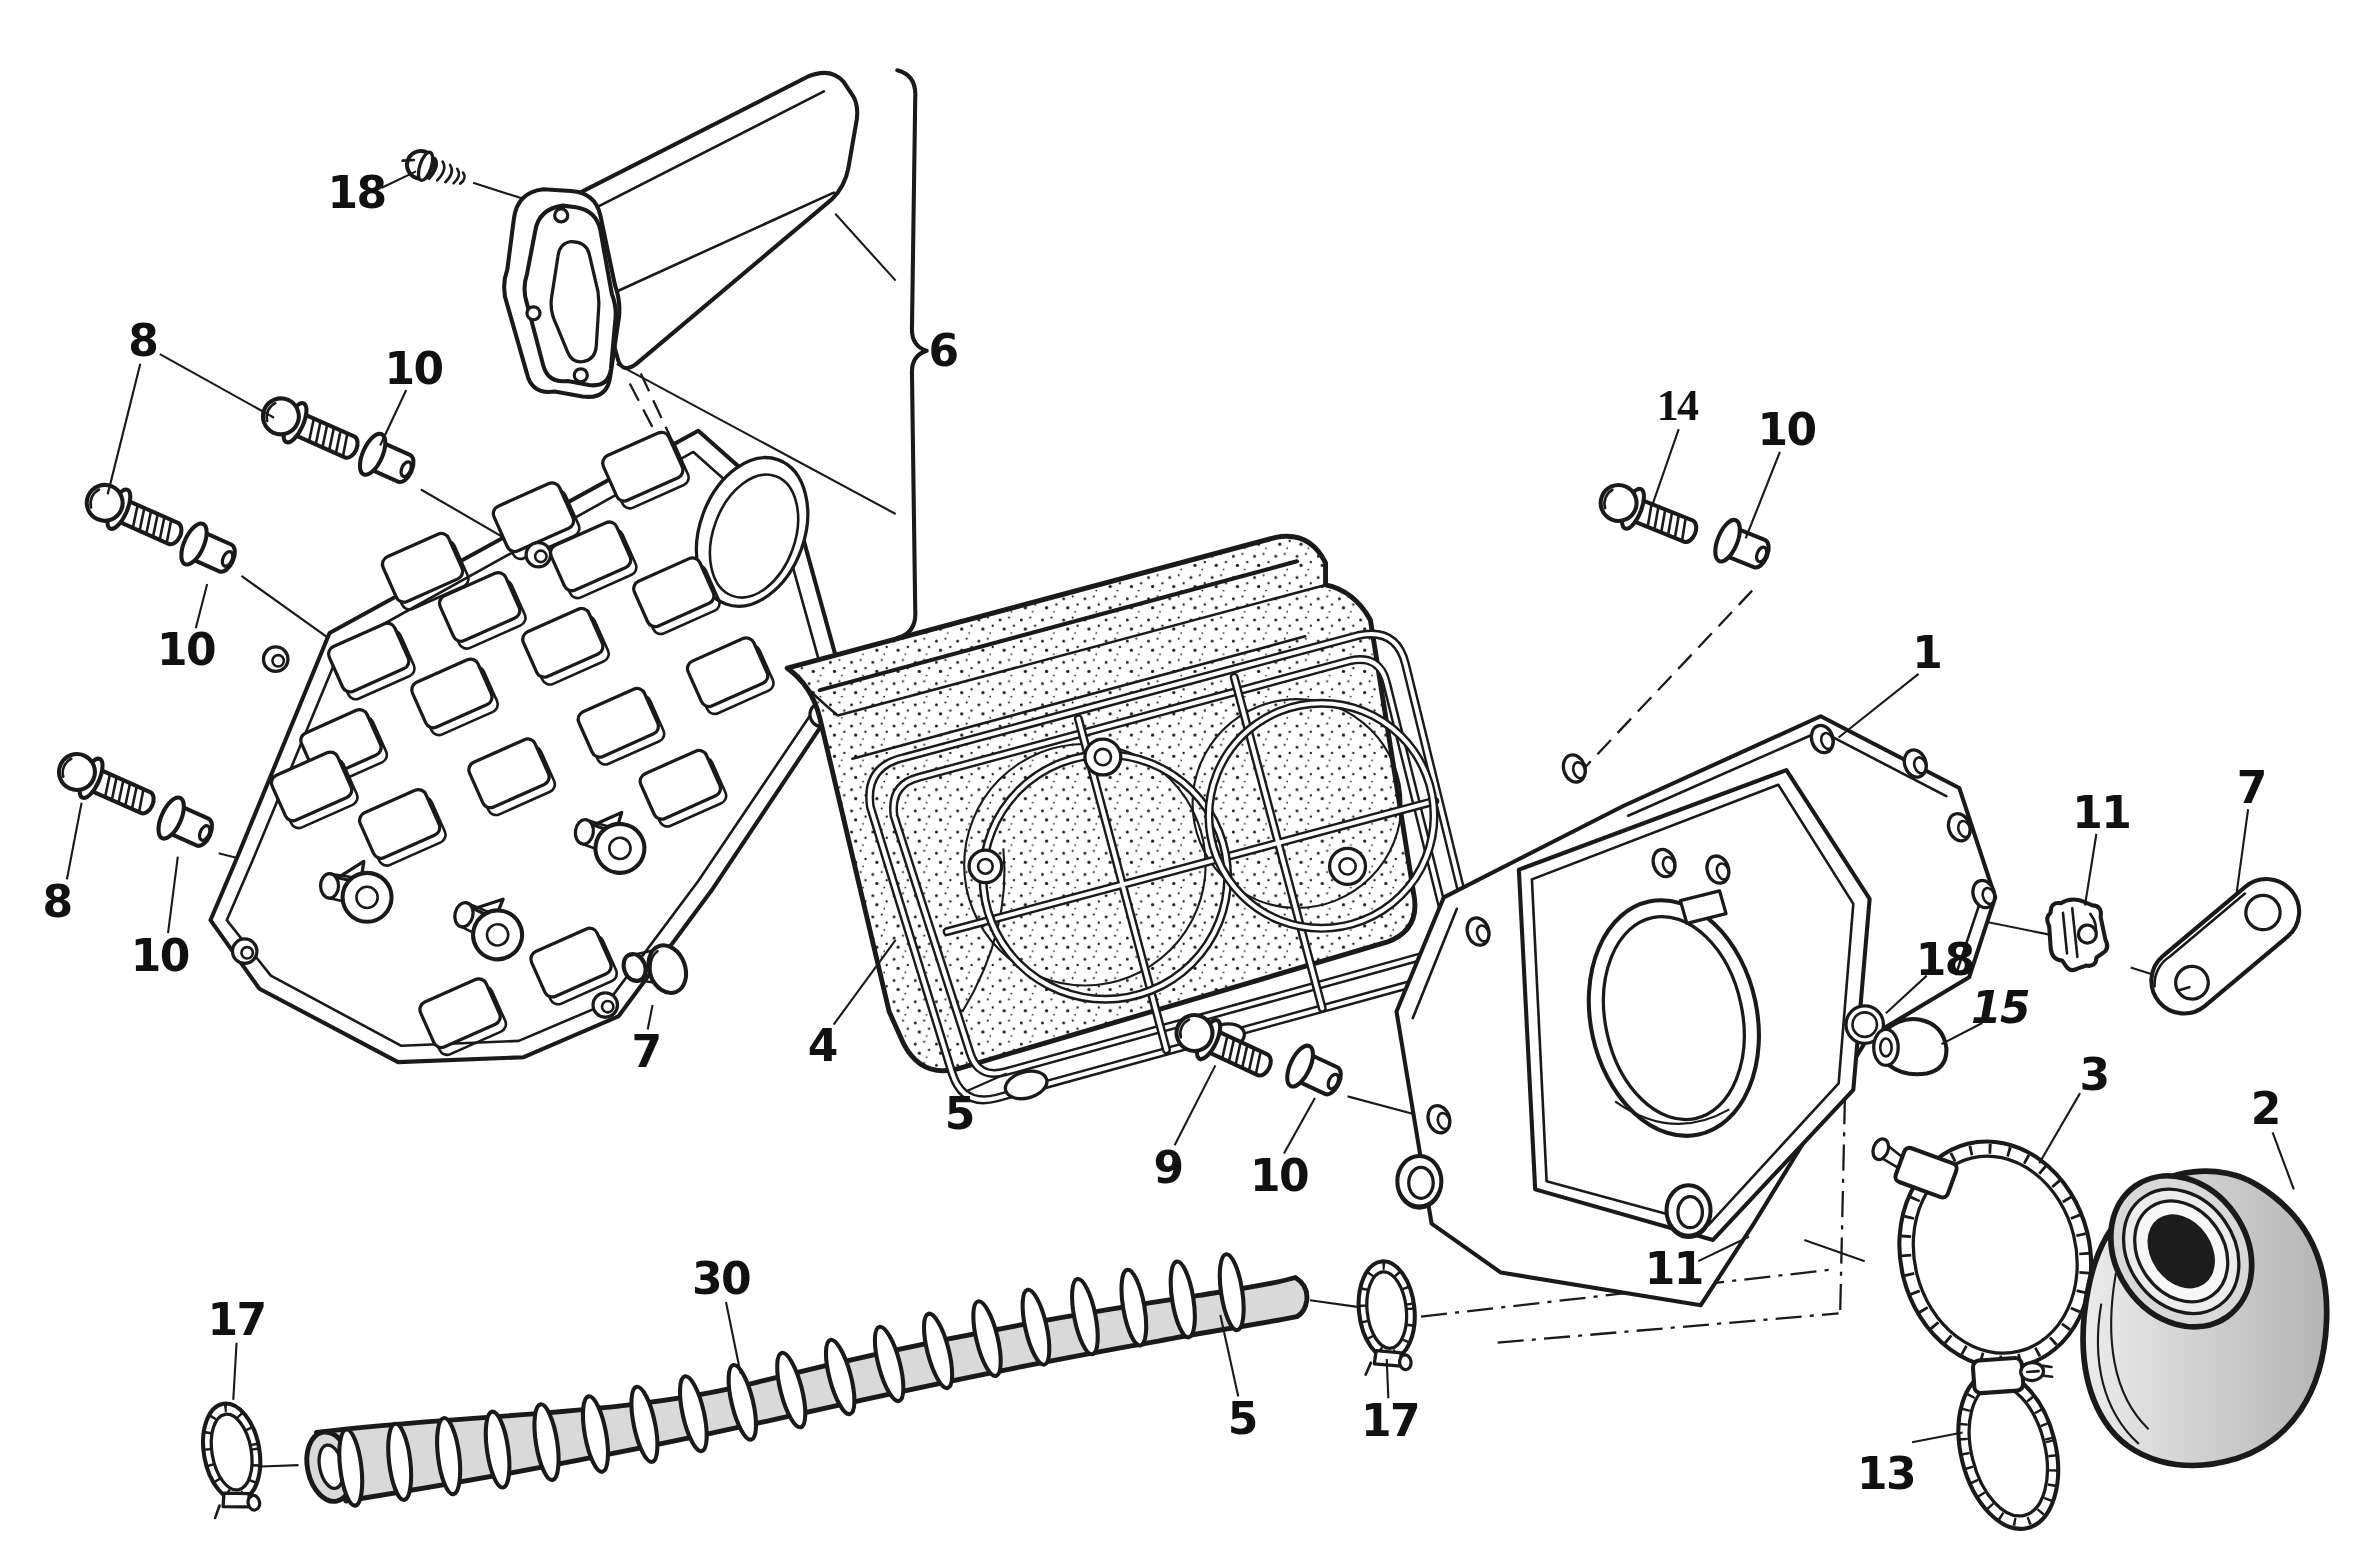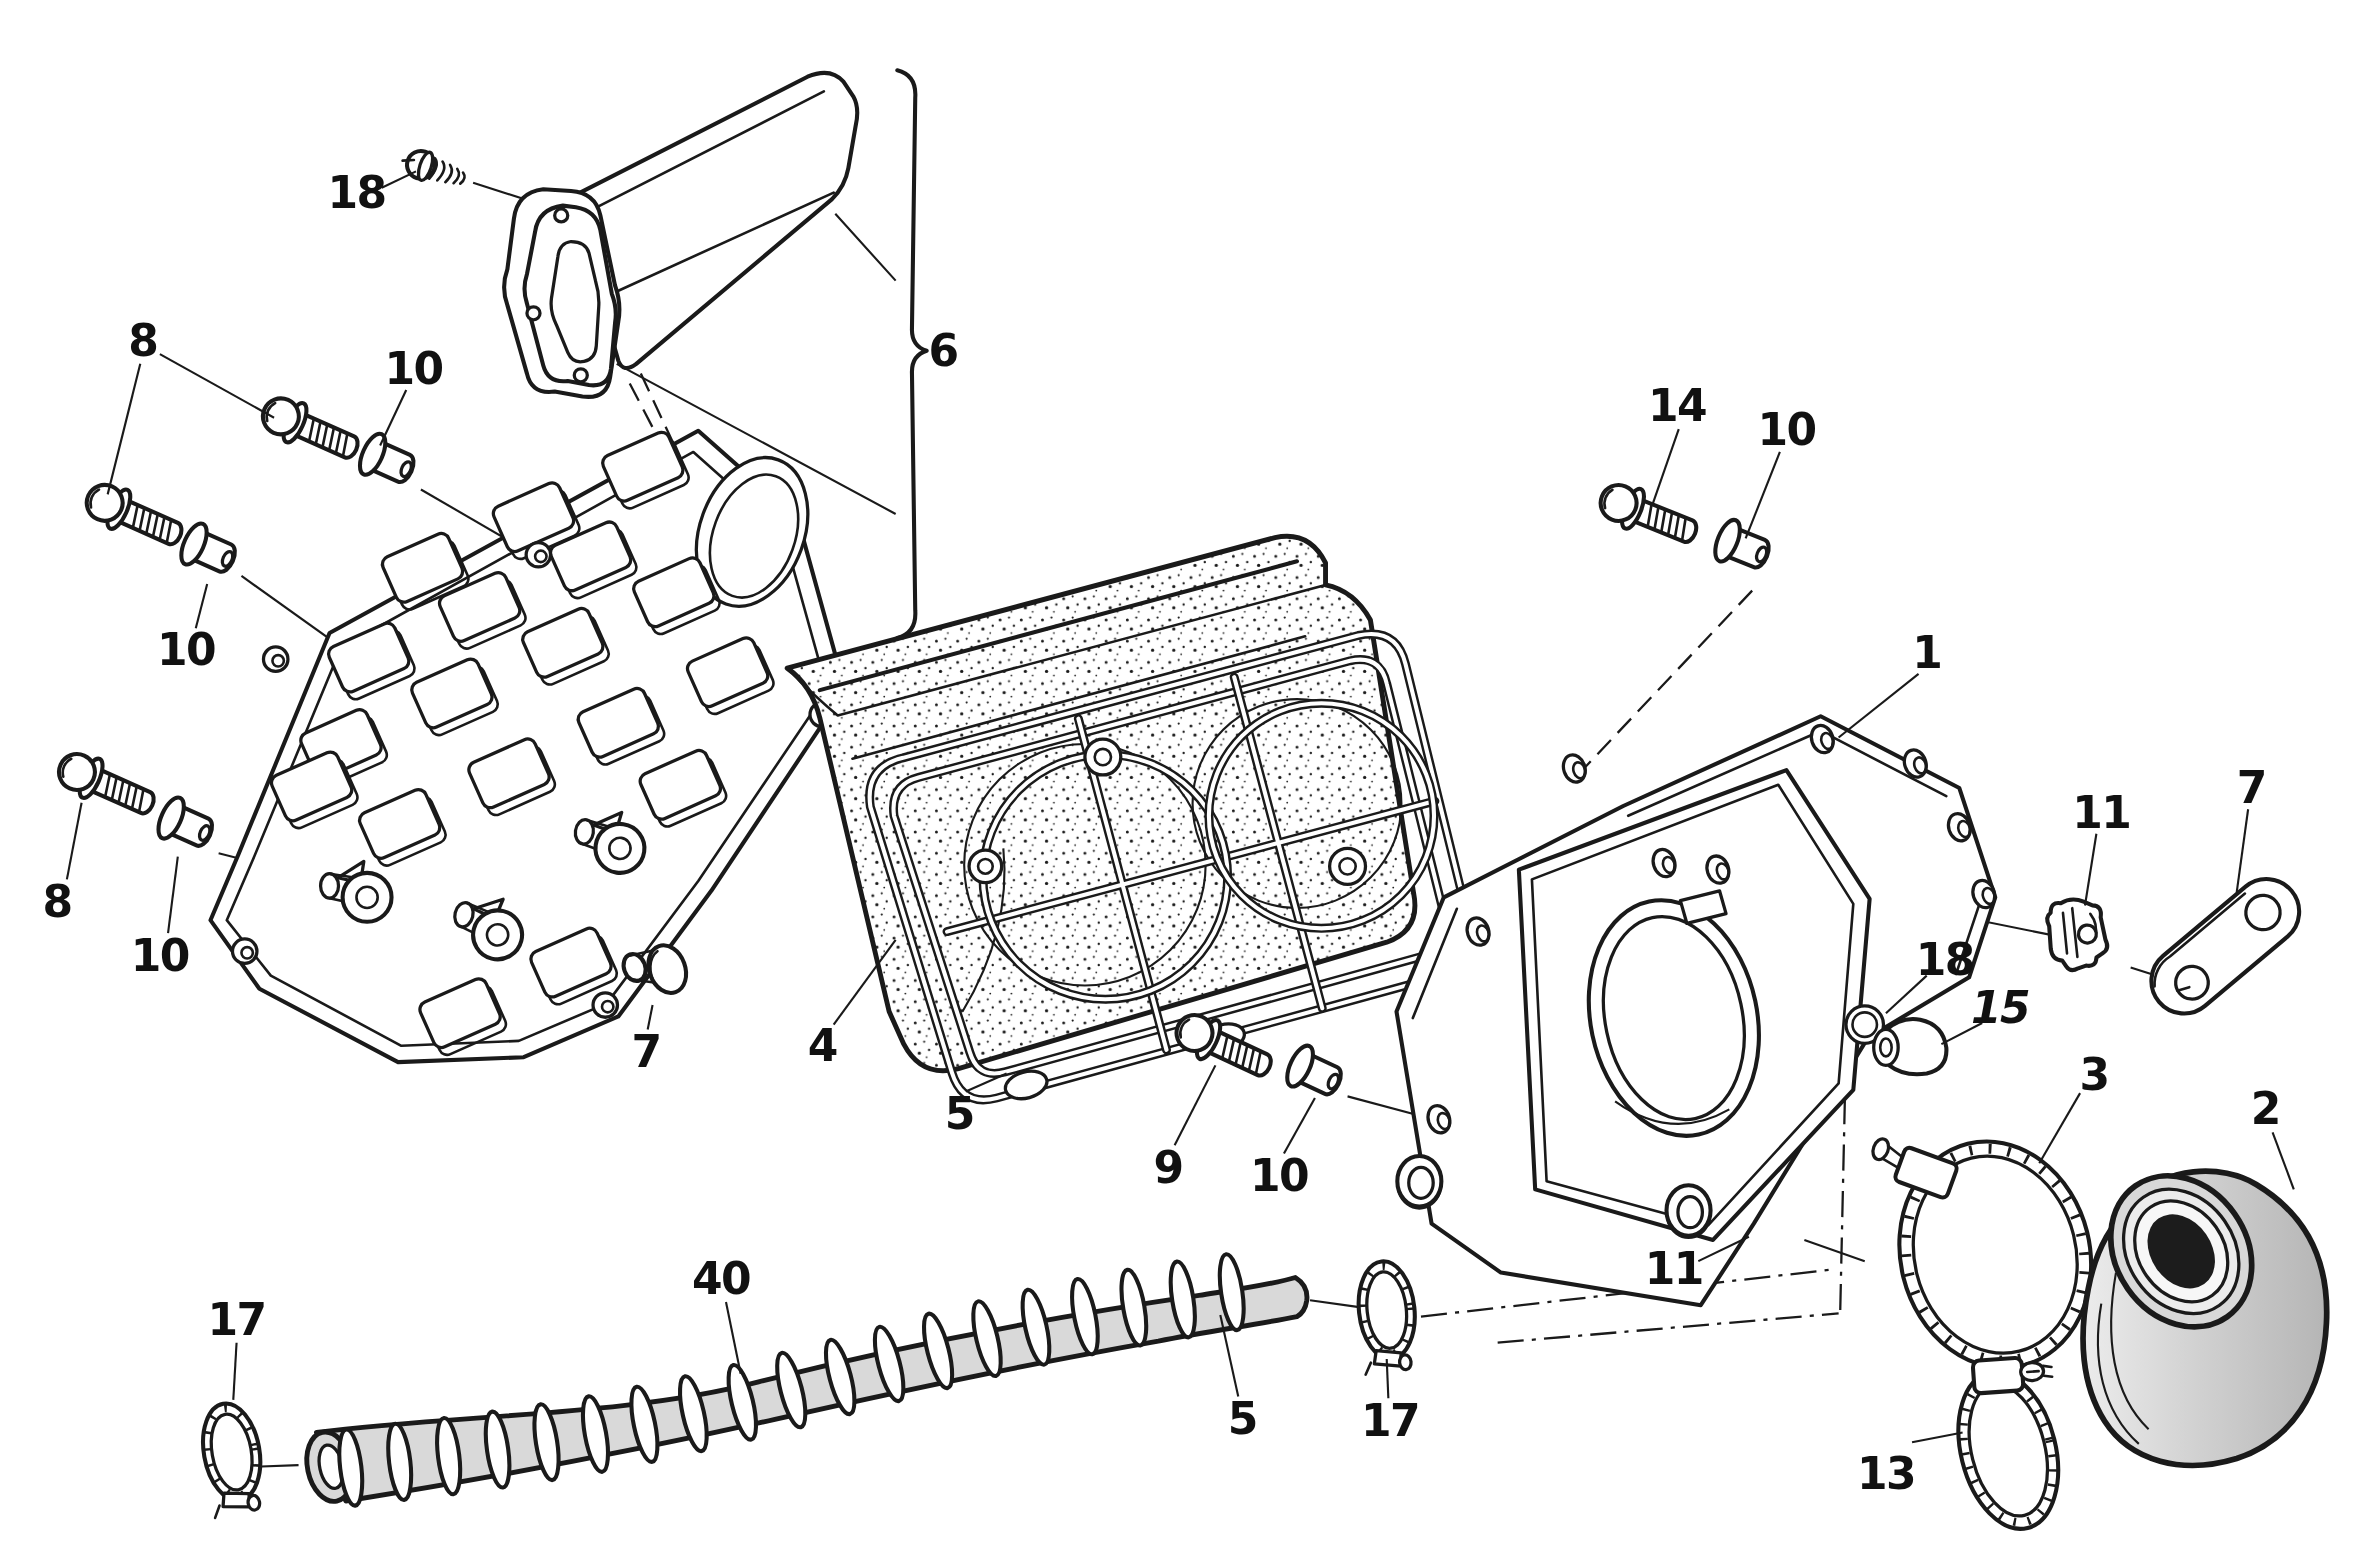--- a/index.html
+++ b/index.html
@@ -408,30 +408,30 @@
       <div class="callout" style="left: 17.3988%; top: 23.928%;">10</div>
       <div class="callout" style="left: 7.8243%; top: 42.1916%;">10</div>
       <div class="callout" style="left: 2.4022%; top: 58.5495%;">8</div>
       <div class="callout" style="left: 6.72615%; top: 62.0434%;">10</div>
       <div class="callout" style="left: 27.1791%; top: 68.2901%;">7</div>
       <div class="callout" style="left: 39.6706%; top: 22.7634%;">6</div>
       <div class="callout" style="left: 34.5916%; top: 67.8666%;">4</div>
       <div class="callout" style="left: 40.3569%; top: 72.3134%;">5</div>
       <div class="callout" style="left: 49.1421%; top: 75.8073%;">9</div>
       <div class="callout" style="left: 53.8092%; top: 76.3367%;">10</div>
-      <div class="callout" style="left: 70.5559%; top: 26.3632%;">14</div>
+      <div class="callout" style="left: 70.5559%; top: 26.3632%; font-family: Liberation Serif, serif;">14</div>
       <div class="callout" style="left: 75.1544%; top: 27.8984%;">10</div>
       <div class="callout" style="left: 81.057%; top: 42.3504%;">1</div>
       <div class="callout" style="left: 88.4008%; top: 52.7263%;">11</div>
       <div class="callout" style="left: 94.7152%; top: 51.1382%;">7</div>
       <div class="callout" style="left: 81.8119%; top: 62.3081%;">18</div>
       <div class="callout" style="left: 84.1455%; top: 65.4314%; font-style: italic;">15</div>
       <div class="callout" style="left: 88.092%; top: 69.7724%;">3</div>
       <div class="callout" style="left: 95.2986%; top: 71.9958%;">2</div>
       <div class="callout" style="left: 79.3411%; top: 93.8062%; margin-top: 28px;">13</div>
       <div class="callout" style="left: 70.4187%; top: 82.3716%;">11</div>
-      <div class="callout" style="left: 30.3363%; top: 83.0069%;">40</div>
+      <div class="callout" style="left: 30.3363%; top: 83.0069%;">30</div>
       <div class="callout" style="left: 52.2649%; top: 92.1122%;">5</div>
       <div class="callout" style="left: 9.95196%; top: 85.6538%;">17</div>
       <div class="callout" style="left: 58.4763%; top: 92.2181%;">17</div>
     </div>
 </div>
 
 
 </body></html>

